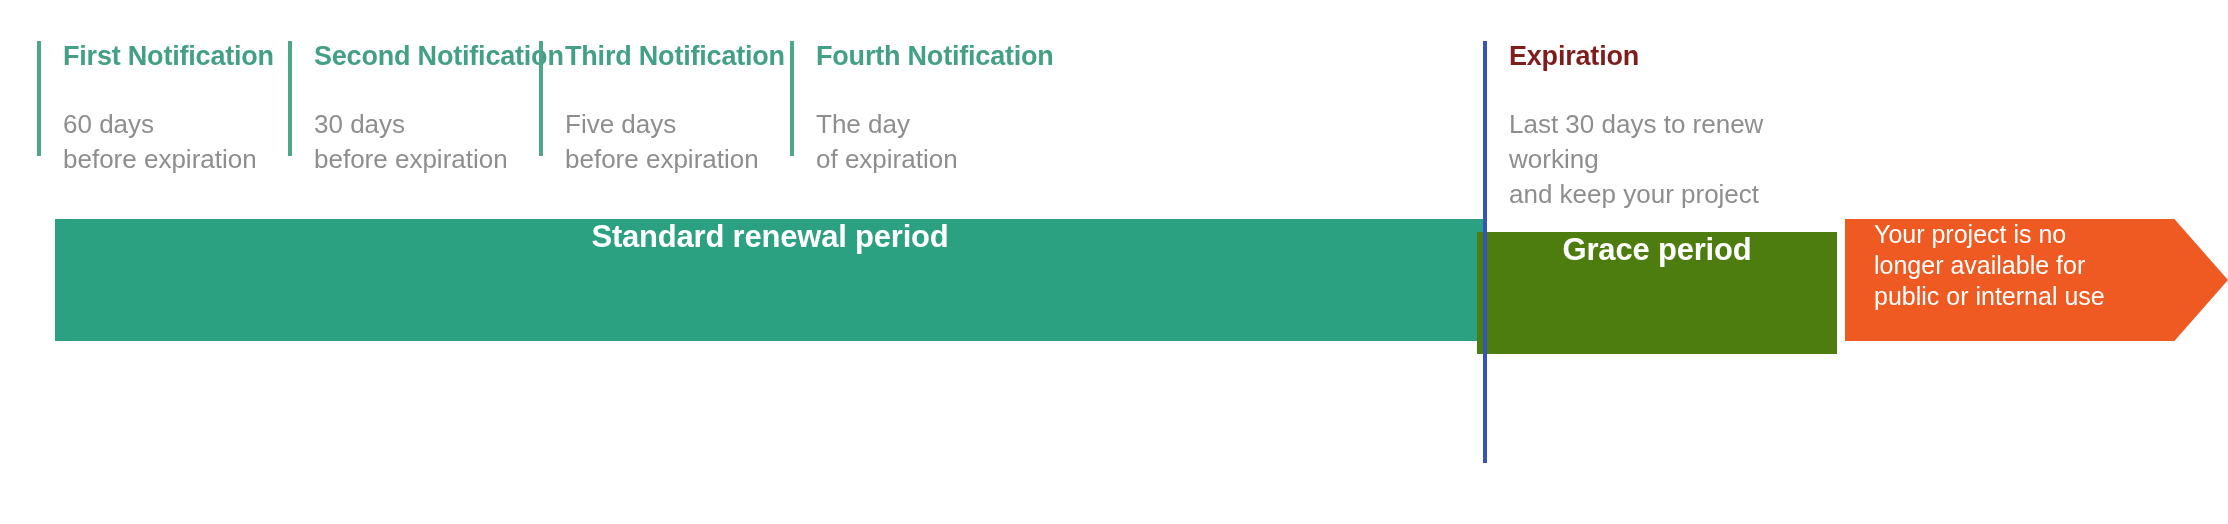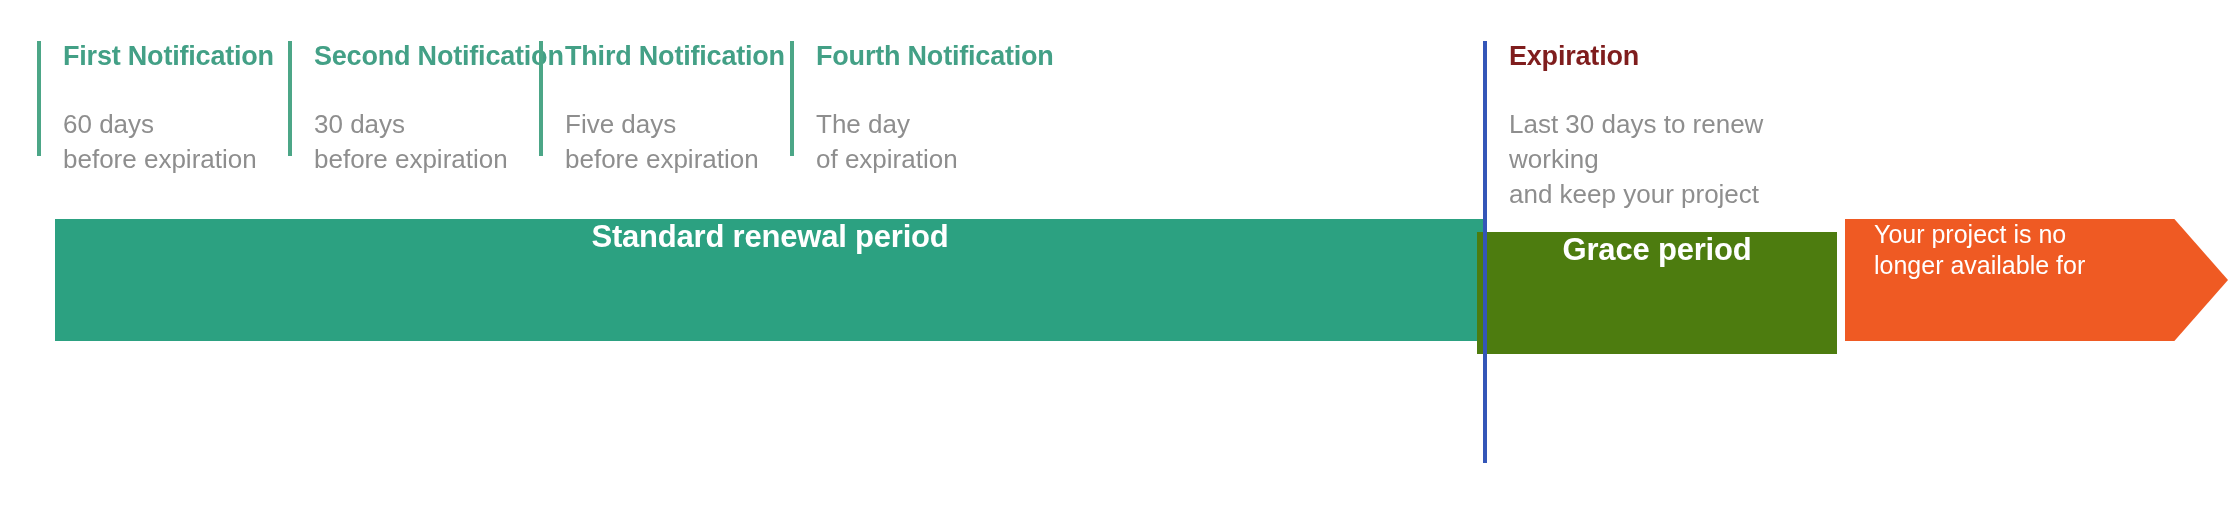--- a/index.html
+++ b/index.html
@@ -215,20 +215,21 @@
     <div class="band-seg" id="seg-standard">
       <span class="band-label">Standard renewal period</span>
     </div>
     <div class="band-seg" id="seg-grace">
       <span class="band-label">Grace period</span>
     </div>
     <div class="band-seg" id="seg-unavailable">
       <span class="band-note">
         <span class="band-note-line">Your project is no</span>
         <span class="band-note-line">longer available for</span>
+        <span class="band-note-line">public or internal use</span>
       </span>
     </div>
   </div>
 
 
   <div id="expiration-guide"></div>
 
 </div>
 
 </body></html>

